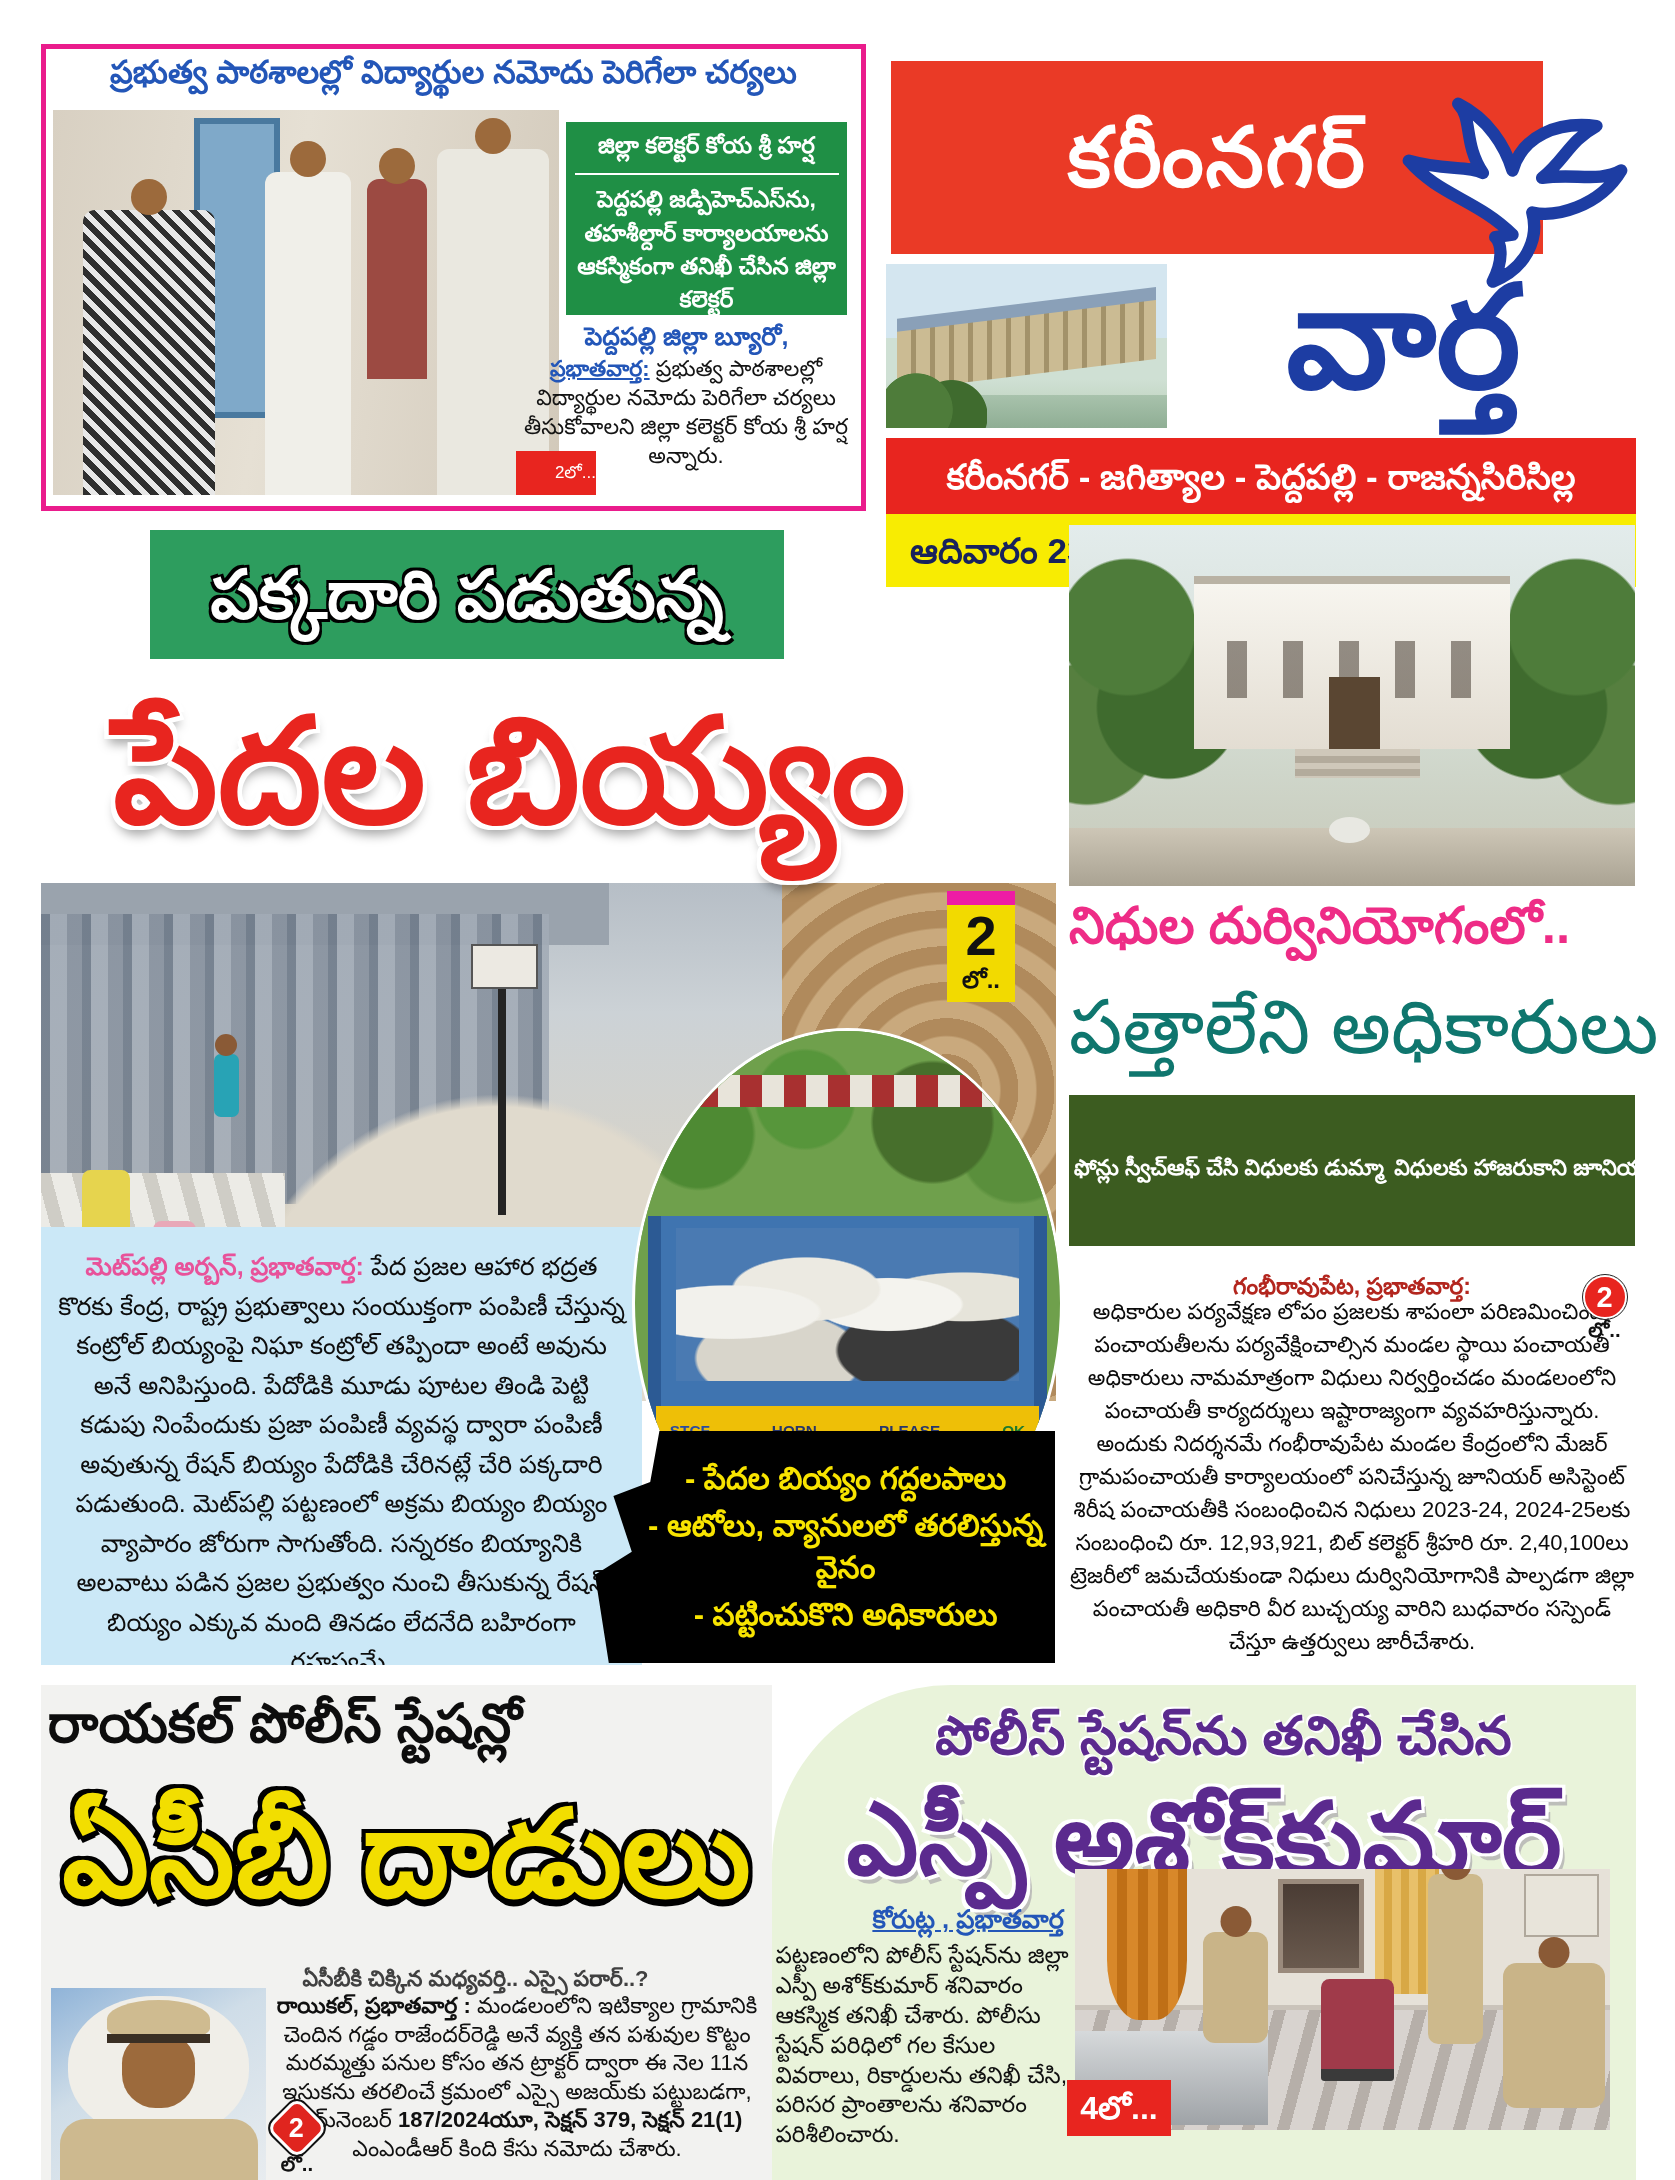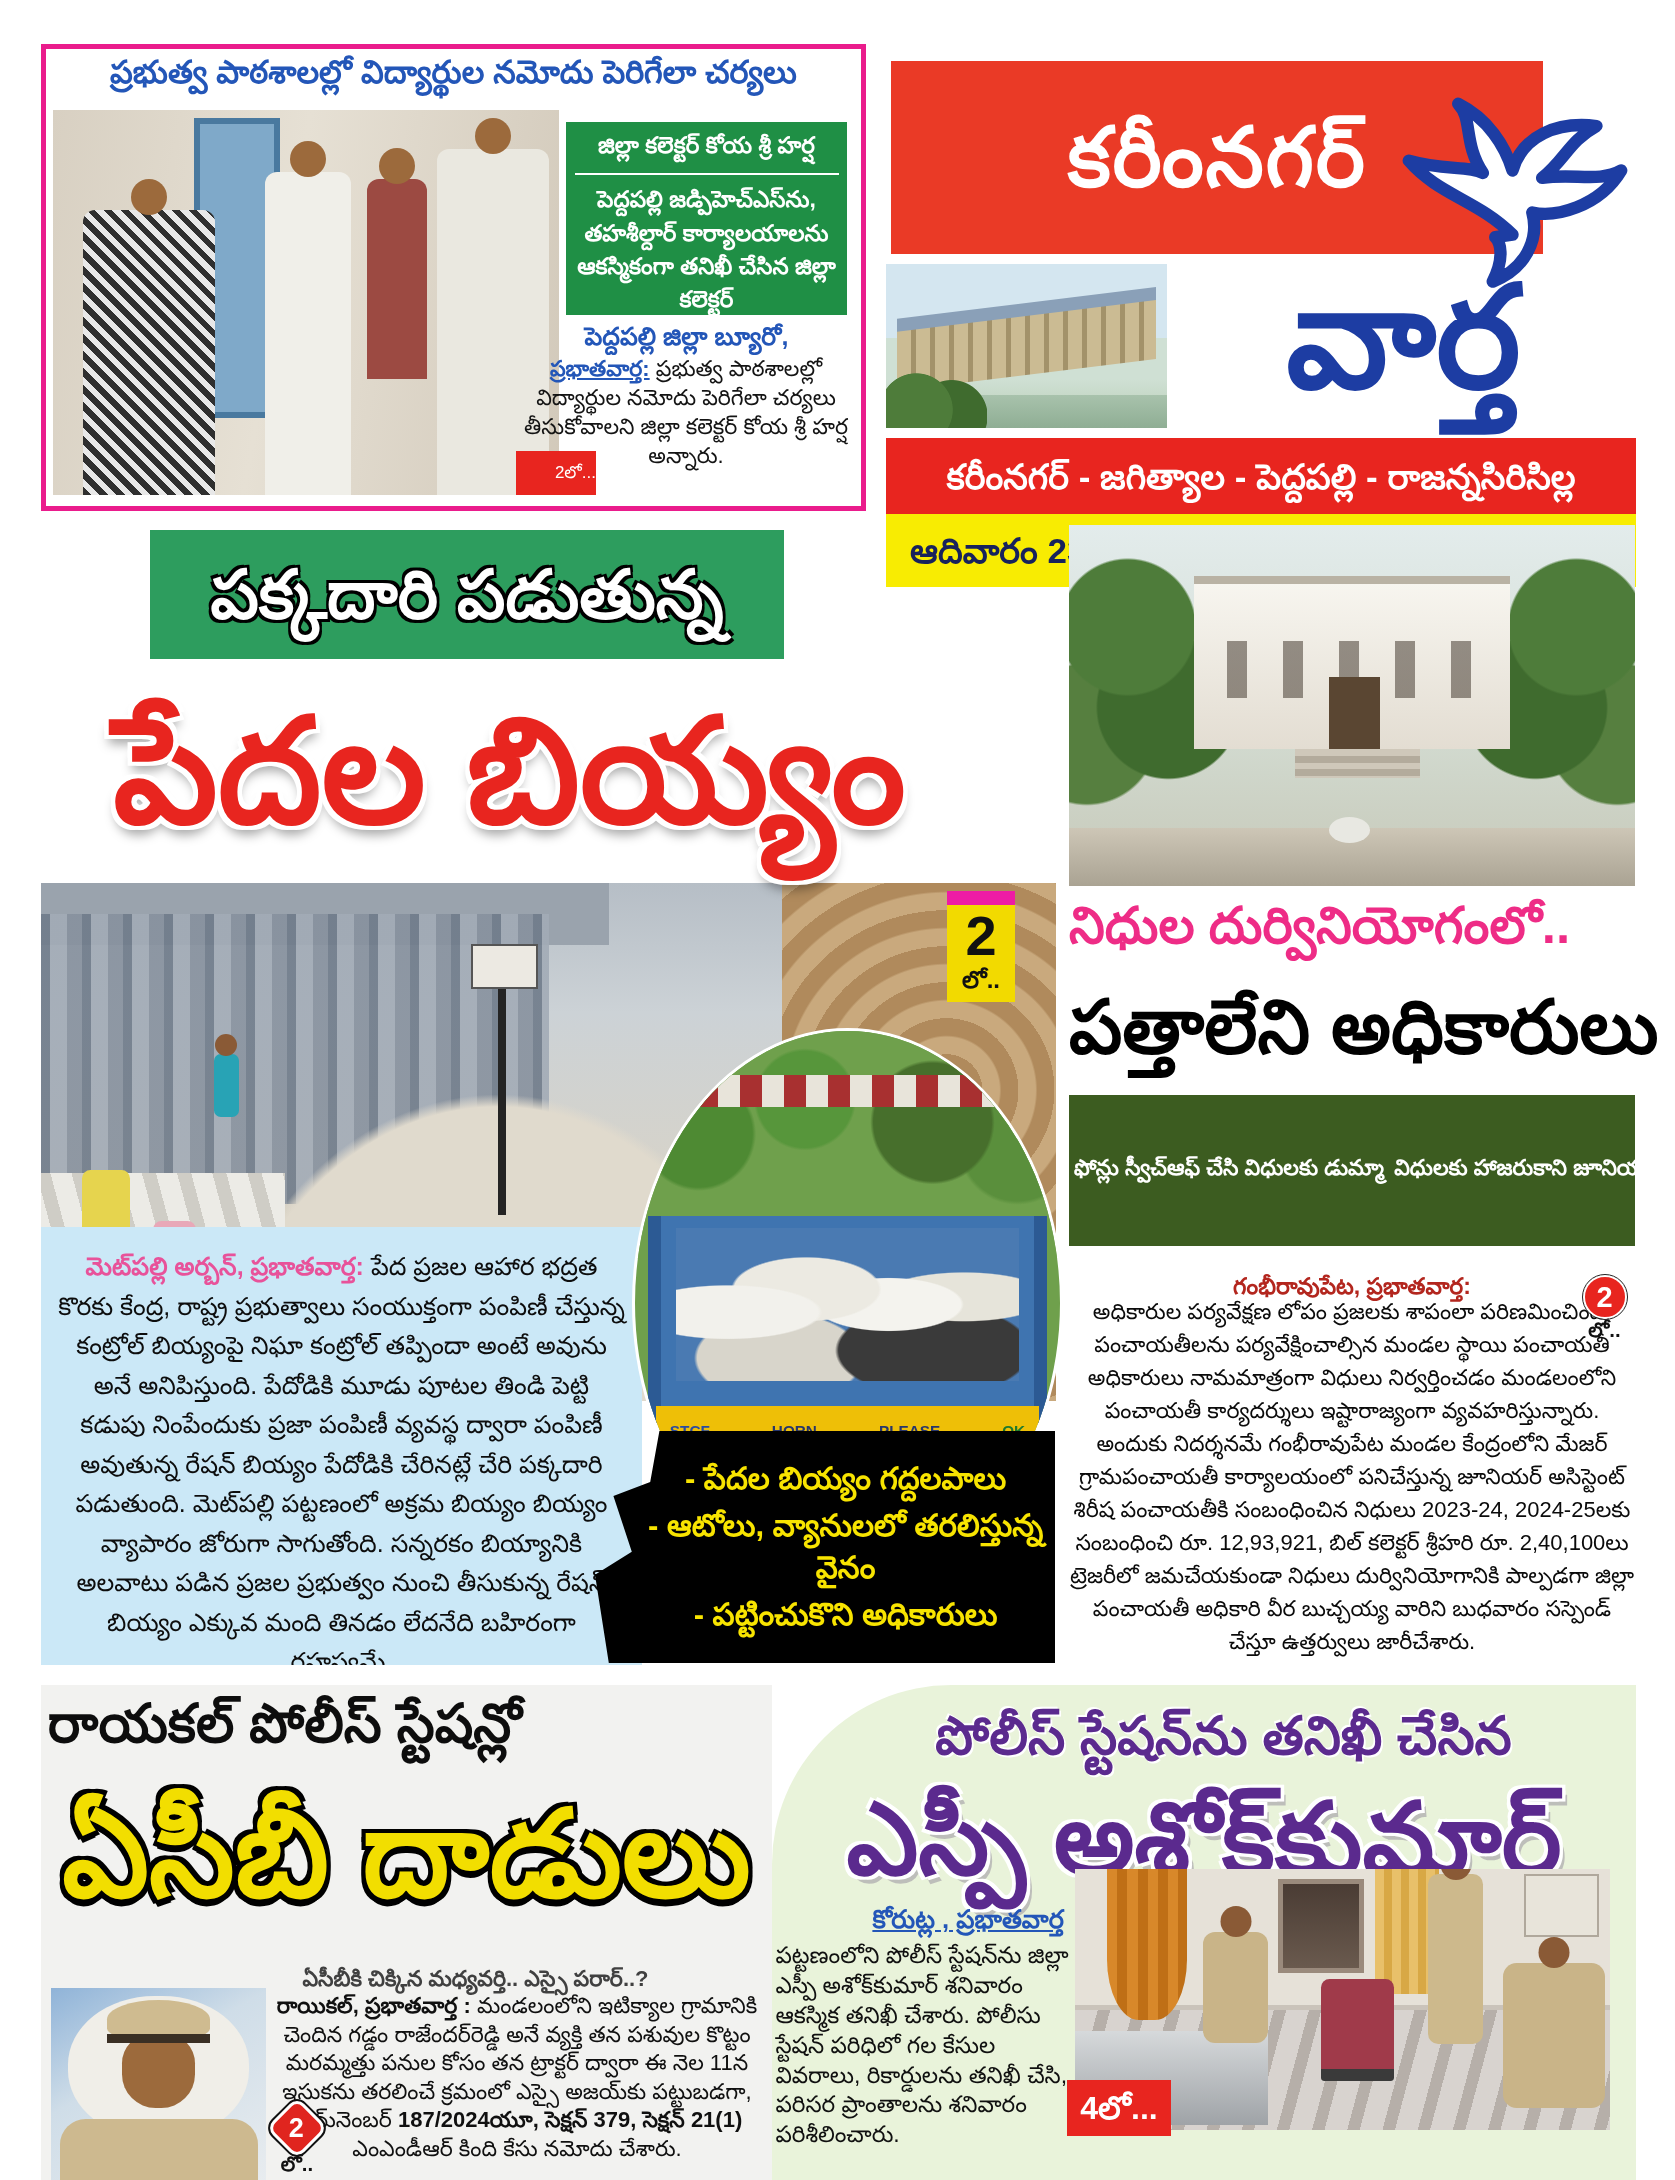--- a/index.html
+++ b/index.html
@@ -97,21 +97,21 @@
     radial-gradient(circle at 40% 30%,#4e7c3a 0 30%,transparent 31%),
     radial-gradient(circle at 60% 60%,#3f6b2e 0 35%,transparent 36%),
     radial-gradient(circle at 20% 70%,#567f3f 0 28%,transparent 29%)}
   .b-tree-r{right:-4%;top:6%;width:36%;height:74%;background:
     radial-gradient(circle at 60% 30%,#4e7c3a 0 30%,transparent 31%),
     radial-gradient(circle at 40% 60%,#3f6b2e 0 35%,transparent 36%),
     radial-gradient(circle at 80% 70%,#567f3f 0 28%,transparent 29%)}
   .b-ground{left:0;bottom:0;width:100%;height:16%;background:linear-gradient(#cdc6b6,#aaa393)}
   .b-pot{left:46%;bottom:12%;width:41px;height:25.6px;background:#e8e8e2;border-radius:50%}
   .pink1{left:0;top:371px;width:566px;font-size:51px;font-weight:bold;color:#ee2c86;text-shadow:1.7px 1.7px 0 #fff}
-  .pink2{left:0;top:446px;width:566px;font-size:75px;line-height:1.5;font-weight:bold;color:#000000;white-space:nowrap;text-shadow:1.7px 1.7px 0 #fff}
+  .pink2{left:0;top:446px;width:566px;font-size:75px;line-height:1.5;font-weight:normal;color:#0f766e;white-space:nowrap;text-shadow:1.7px 1.7px 0 #fff}
   .green-points{left:0;top:570px;width:566px;height:152px;background:#3c5c20;display:flex;flex-direction:row}
   .green-points div{flex:1;display:flex;align-items:center;justify-content:center;color:#fff;font-size:22px;font-weight:bold;border-bottom:1.7px solid #fff;padding:0 5.1px;white-space:nowrap}
   .green-points div:last-child{border-bottom:none}
   .fr-dl{left:0;top:748px;width:566px;text-align:center;font-size:23px;font-weight:bold;color:#b3261e}
   .badge2{left:508px;top:750px;width:55px;text-align:center;z-index:2}
   .badge2 .circ{width:44px;height:44px;margin:0 auto;background:#e8251f;border:2.6px solid #fff;outline:1.7px solid #222;border-radius:50%;color:#fff;font-size:29px;font-weight:bold;line-height:41px;text-align:center}
   .badge2 .lo{font-size:20.4px;font-weight:bold;color:#111}
   .fr-body{left:0;top:770px;width:566px;height:366px;font-size:22px;line-height:1.5;text-align:center;color:#0b0b0b;overflow:hidden}
 
   

